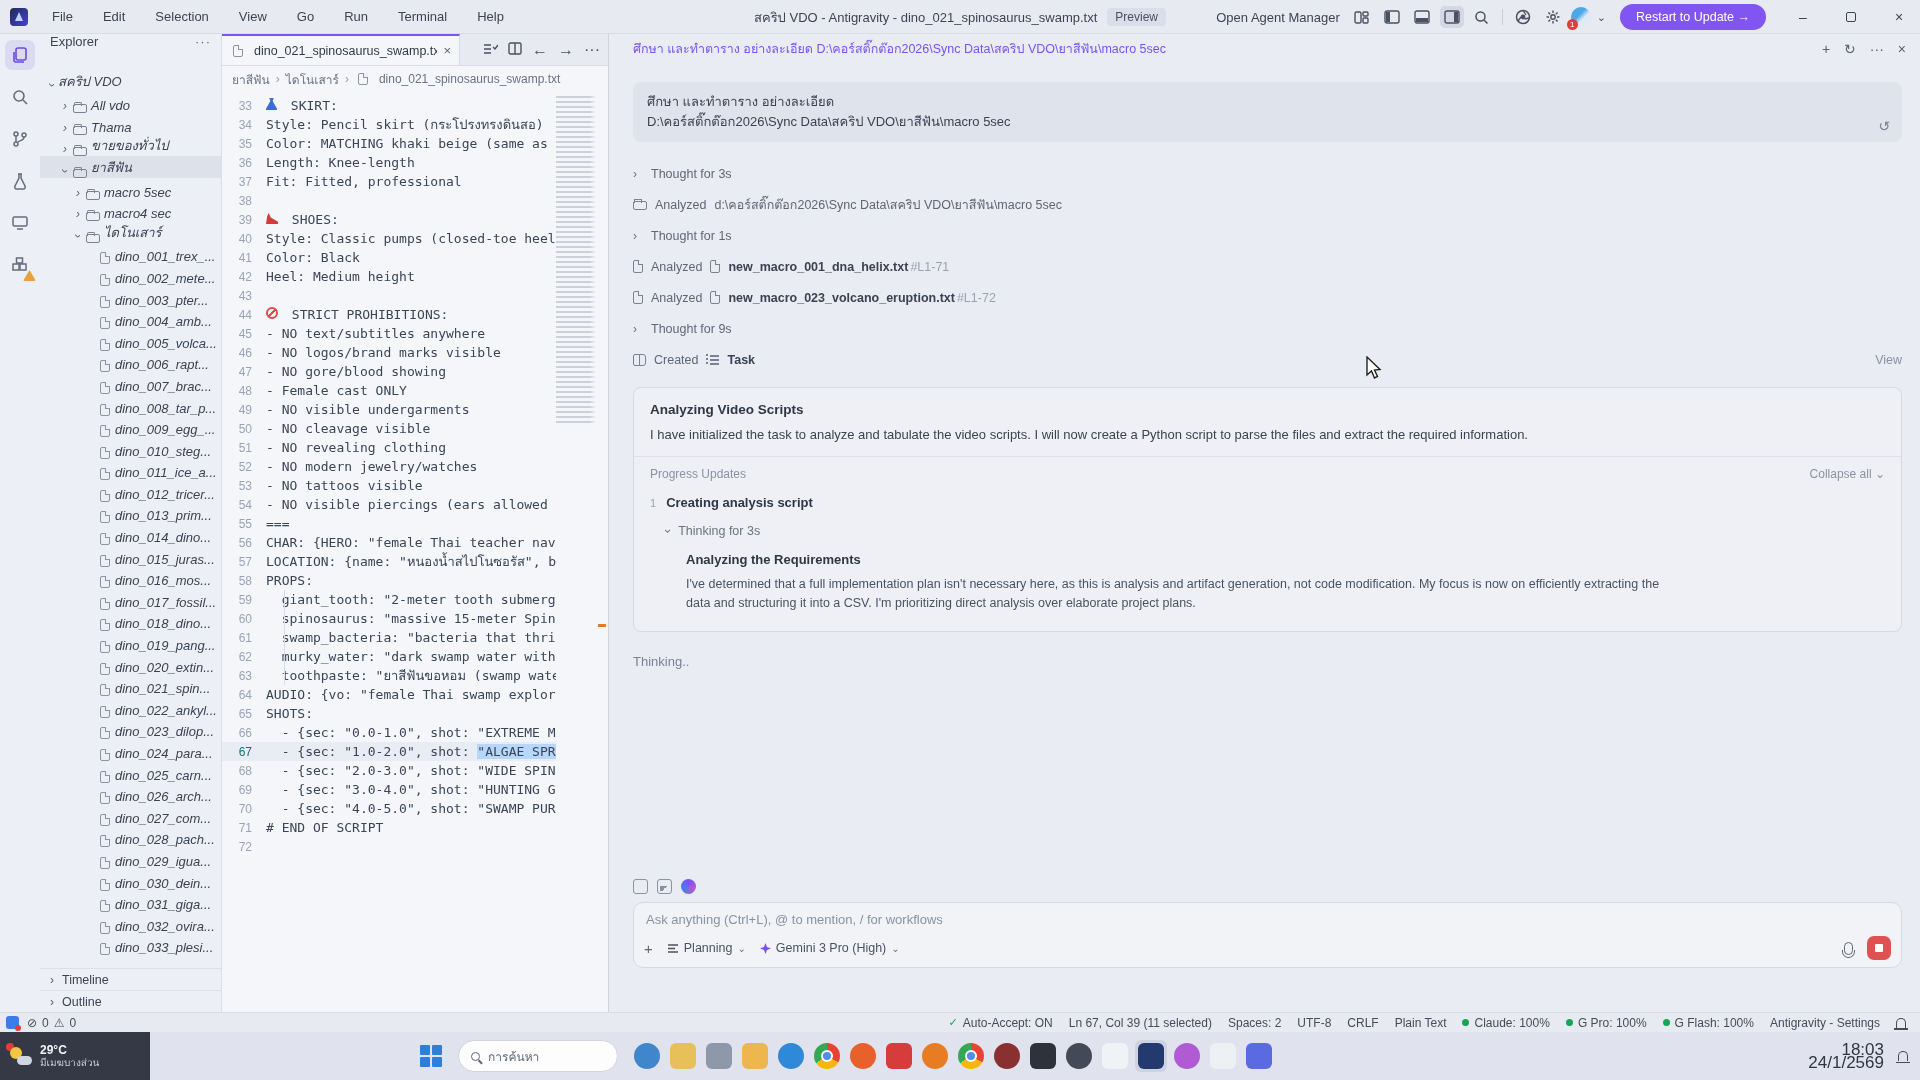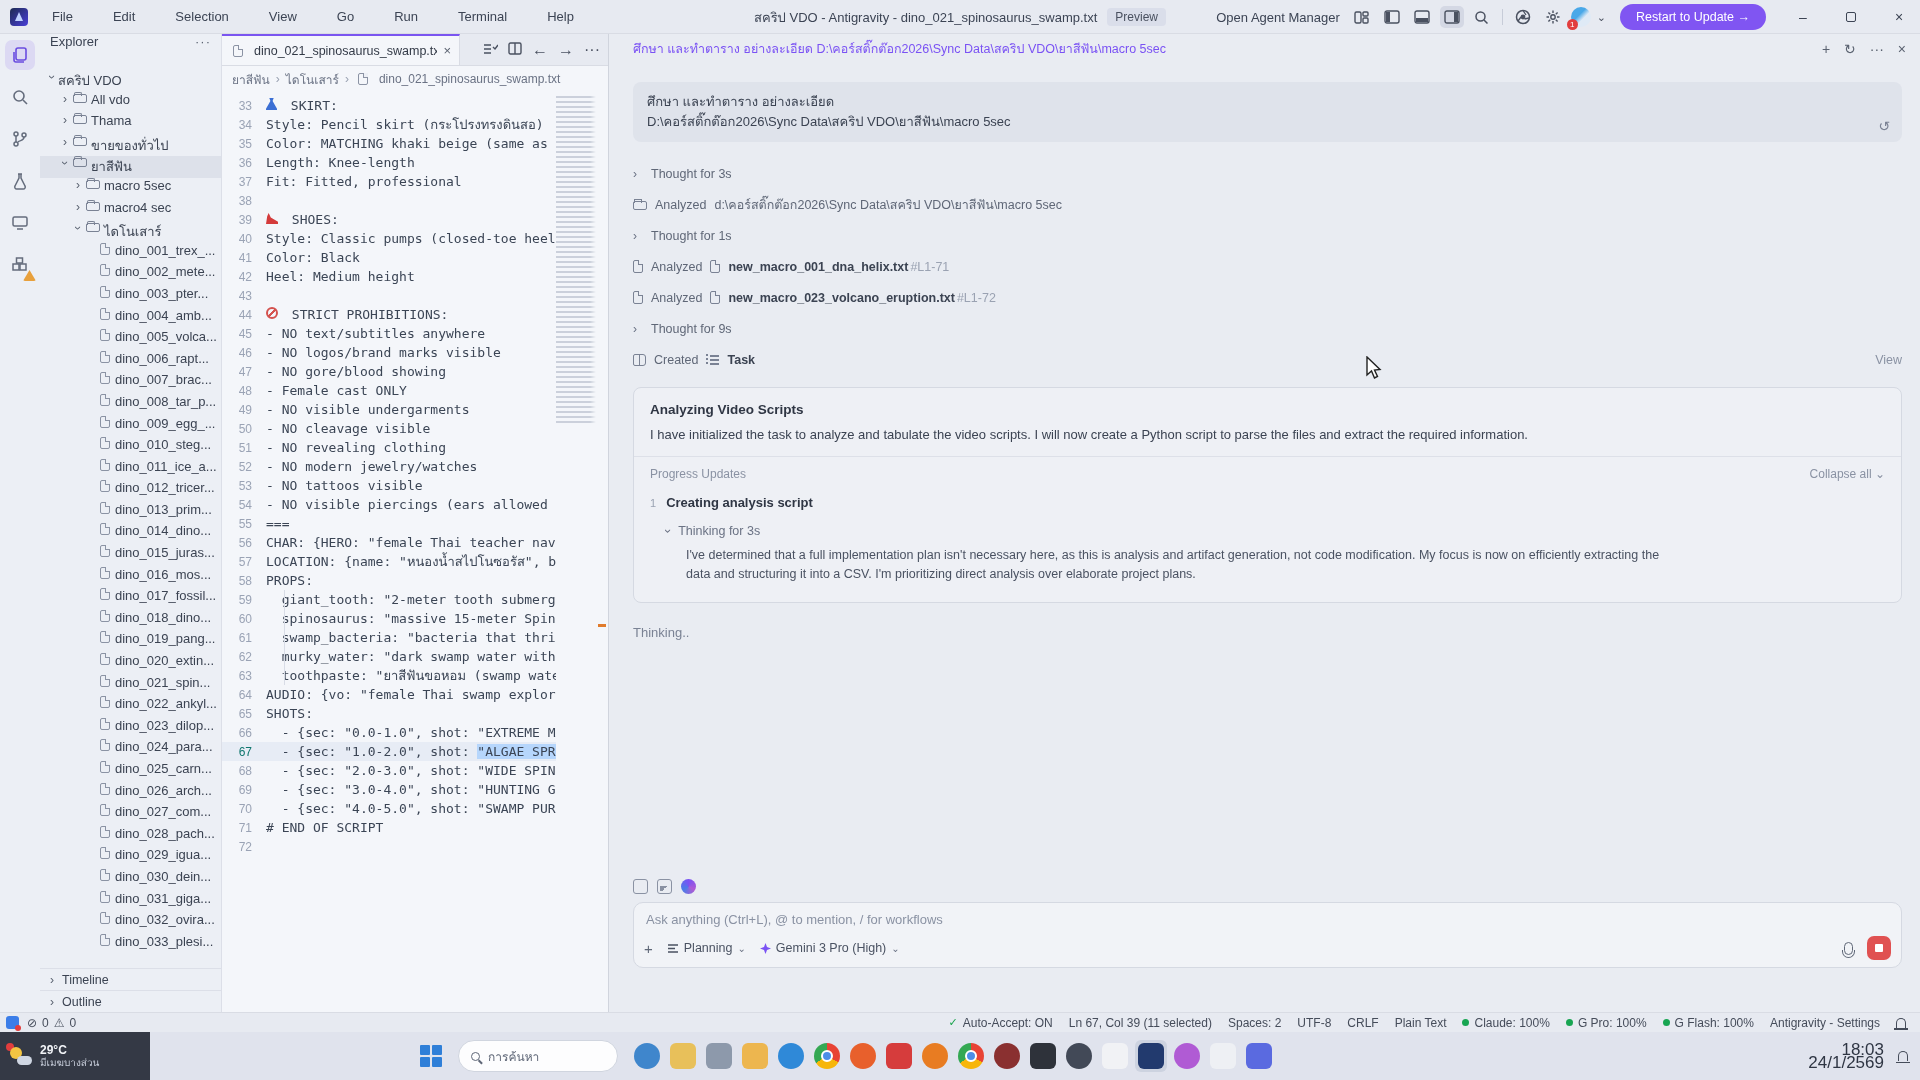--- a/index.html
+++ b/index.html
@@ -7,21 +7,21 @@
     font-family:"Liberation Sans","DejaVu Sans",sans-serif; }
   #screen { position:relative; width:1920px; height:1080px; background:#e9ebf2; }
 
   
   #titlebar { position:absolute; left:0; top:0; width:1920px; height:34px; background:#e7eaf1;
     border-bottom:1px solid #d9dce4; display:flex; align-items:center; }
   .logo { width:18px; height:18px; margin-left:10px; border-radius:4px;
     background:linear-gradient(135deg,#1d2b52,#4a3fd8); position:relative; }
   .logo:after { content:""; position:absolute; left:5px; top:4px; border-left:4px solid transparent;
     border-right:4px solid transparent; border-bottom:9px solid #bfd2ff; }
-  #menus { display:flex; margin-left:14px; gap:20px; }
+  #menus { display:flex; margin-left:14px; gap:10px; }
   .menu-item { font-size:13px; color:#3c4454; padding:4px 10px; border-radius:5px; }
   #win-title { position:absolute; left:0; right:0; top:0; height:34px; display:flex; gap:10px;
     align-items:center; justify-content:center; pointer-events:none; }
   #win-title .t { font-size:13px; color:#3c4454; }
   .preview-badge { font-size:12px; color:#4a5160; background:#dadeea; border-radius:4px; padding:2px 8px; }
   #tb-right { position:absolute; right:0; top:0; height:34px; display:flex; align-items:center; gap:6px; }
   .oam { font-size:13px; color:#3c4454; margin-right:4px; }
   .tb-ic { width:24px; height:22px; display:flex; align-items:center; justify-content:center;
     border-radius:5px; color:#4a5160; }
   .tb-ic svg { display:block; }
@@ -49,21 +49,21 @@
     background:#e8a03c; clip-path:polygon(50% 0,100% 100%,0 100%); display:flex;
     align-items:flex-end; justify-content:center; color:#fff; font-size:8px; border-radius:2px; }
 
   
   #sidebar { position:absolute; left:40px; top:34px; width:182px; bottom:68px; background:#eceff5;
     border-right:1px solid #dcdfe8; overflow:hidden; }
   #sb-head { height:30px; display:flex; align-items:flex-start; padding:0 10px; }
   #sb-head .ttl { font-size:13px; color:#3c4454; }
   #sb-head .more { margin-left:auto; color:#5a6270; font-size:13px; letter-spacing:1px; }
   #file-tree { position:absolute; top:36px; left:0; right:0; }
-  .trow { height:21.6px; display:flex; align-items:flex-start; font-size:13px; color:#3b4352; white-space:nowrap; }
+  .trow { height:21.6px; display:flex; align-items:flex-end; font-size:13px; color:#3b4352; white-space:nowrap;font-style:italic; }
   .trow.active { background:#dde1ea; }
   .t-chev { width:12px; text-align:center; color:#5a6270; font-size:12px; flex:0 0 12px; }
   .t-chev.down { transform:rotate(90deg); }
   .fold { flex:0 0 14px; height:11px; margin:0 4px 0 2px; position:relative; }
   .fold:before { content:""; position:absolute; inset:2px 0 0 0; border:1.3px solid #7a8294; border-radius:2px; }
   .fold:after { content:""; position:absolute; top:0px; left:1px; width:6px; height:3px;
     border:1.3px solid #7a8294; border-bottom:none; border-radius:2px 2px 0 0; }
   .ficon { flex:0 0 10px; height:12px; margin:0 5px 0 3px; border:1.2px solid #8b93a4; border-radius:2px; position:relative; }
   .ficon:after { content:""; position:absolute; right:-1px; top:-1px; width:4px; height:4px;
     background:#eceff5; border-left:1.2px solid #8b93a4; border-bottom:1.2px solid #8b93a4; }
@@ -697,20 +697,21 @@
           <span class="collapse"><span>Collapse all</span> ⌄</span>
         </div>
         <div class="step">
           <span class="n">1</span>
           <span class="st">Creating analysis script</span>
         </div>
         <div class="think-row">
           <span class="echev" style="transform:rotate(90deg);display:inline-block">›</span>
           <span>Thinking for 3s</span>
         </div>
+        <div class="sub-title">Analyzing the Requirements</div>
         <div class="sub-body">I've determined that a full implementation plan isn't necessary here, as this is analysis and artifact generation, not code modification. My focus is now on efficiently extracting the data and structuring it into a CSV. I'm prioritizing direct analysis over elaborate project plans.</div>
       </div>
       <div id="thinking">Thinking..</div>
     </div>
     <div id="attach-row">
       <span class="att"></span>
       <span class="att img"></span>
       <span class="att purple"></span>
     </div>
     <div id="composer">

